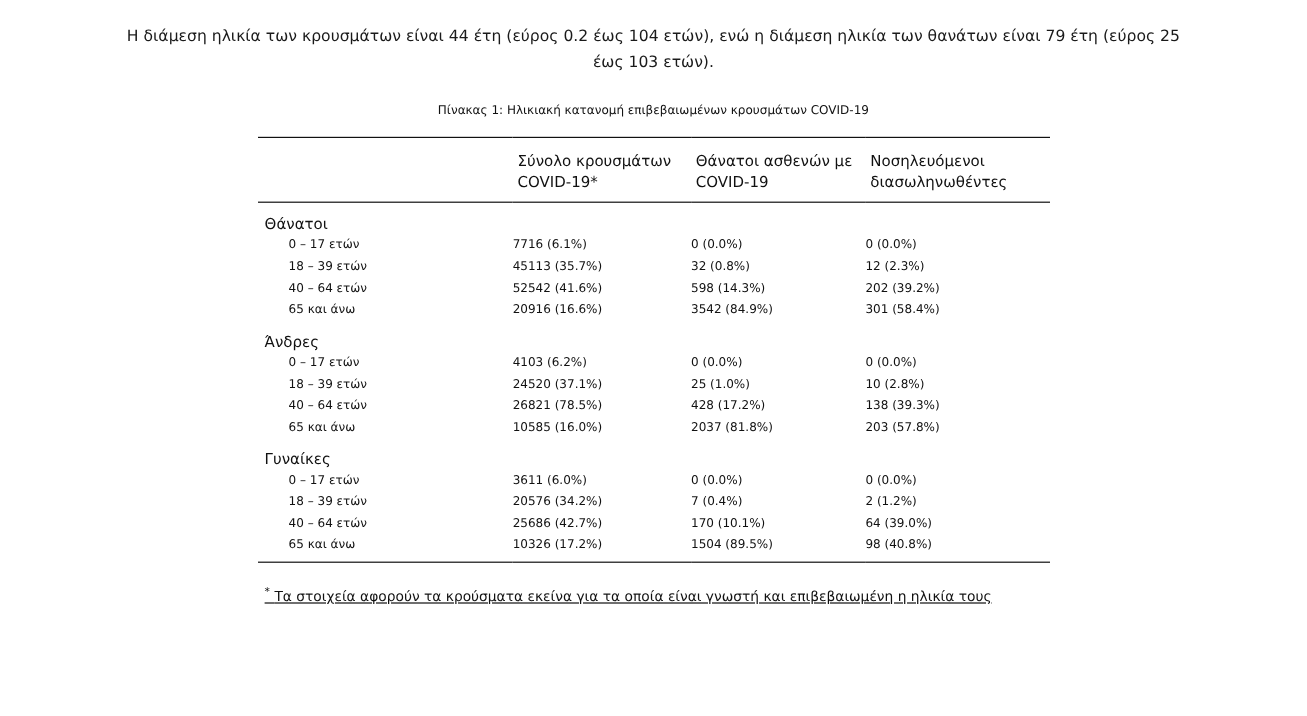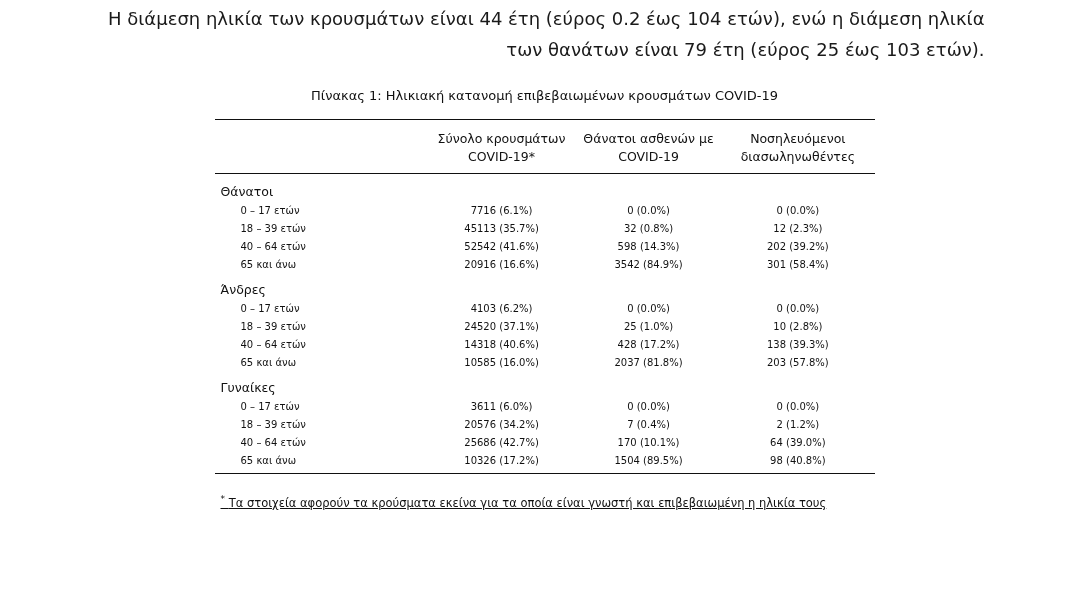--- a/index.html
+++ b/index.html
@@ -17,34 +17,34 @@
   .page {
     position: relative;
     width: 1089px;
     height: 597px;
     box-sizing: border-box;
     padding: 0;
   }
   .intro {
     margin: 0 auto;
     width: 880px;
-    padding-top: 4px;
-    font-size: 18px;
+    padding-top: 20px;
+    font-size: 13px;
     line-height: 1.72;
     color: #1a1a1a;
-    text-align: right;
+    text-align: center;
   }
   .intro p {
     margin: 0;
   }
   .table-caption {
     width: 880px;
     margin: 22px auto 0 auto;
     text-align: center;
-    font-size: 13px;
+    font-size: 10px;
     color: #111111;
   }
   .table-wrap {
     width: 660px;
     margin: 16px auto 0 auto;
   }
   table.agetable {
     width: 100%;
     border-collapse: collapse;
     font-size: 12.5px;
@@ -76,21 +76,21 @@
     padding: 9px 4px 7px 4px !important;
     line-height: 1.45;
     font-size: 12.5px;
   }
   .head-cell .l2 { display: block; }
   .col-label {
     width: 210px;
   }
   .col-num {
     width: 150px;
-    text-align: center;
+    text-align: left;
   }
   .group-row td {
     padding: 9px 0 2px 0 !important;
     font-weight: bold;
     font-size: 12.5px;
   }
   .group-row td.col-label {
     padding-left: 6px !important;
   }
   .data-row td {
@@ -197,21 +197,21 @@
           <td class="col-num">0 (0.0%)</td>
         </tr>
         <tr class="data-row">
           <td class="col-label">18 – 39 ετών</td>
           <td class="col-num">24520 (37.1%)</td>
           <td class="col-num">25 (1.0%)</td>
           <td class="col-num">10 (2.8%)</td>
         </tr>
         <tr class="data-row">
           <td class="col-label">40 – 64 ετών</td>
-          <td class="col-num">14318 (40.6%)</td>
+          <td class="col-num">26821 (78.5%)</td>
           <td class="col-num">428 (17.2%)</td>
           <td class="col-num">138 (39.3%)</td>
         </tr>
         <tr class="data-row">
           <td class="col-label">65 και άνω</td>
           <td class="col-num">10585 (16.0%)</td>
           <td class="col-num">2037 (81.8%)</td>
           <td class="col-num">203 (57.8%)</td>
         </tr>
 

